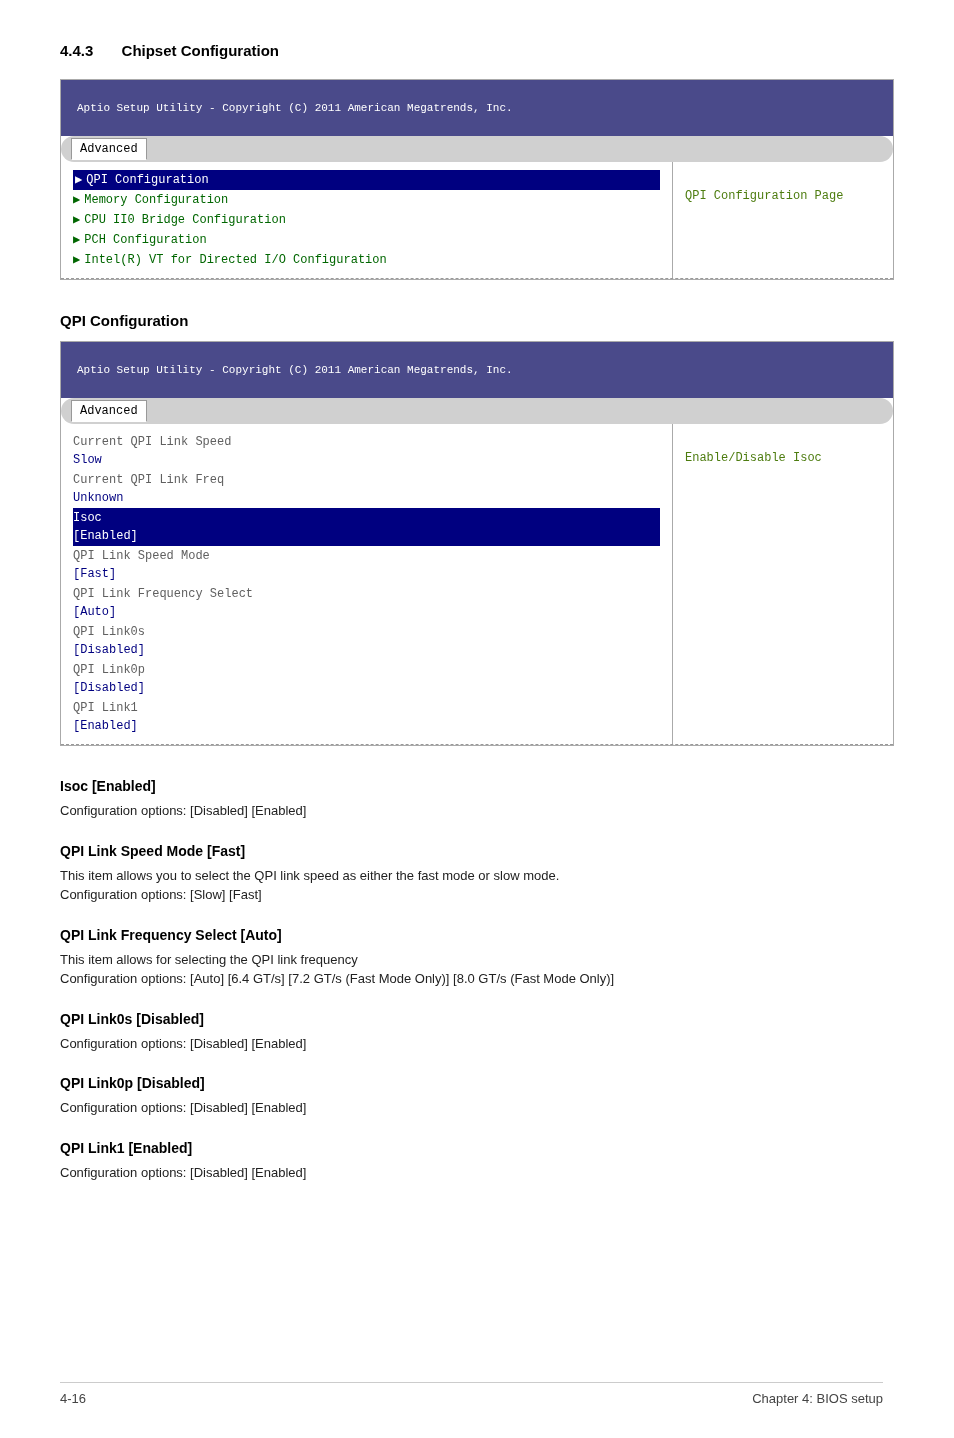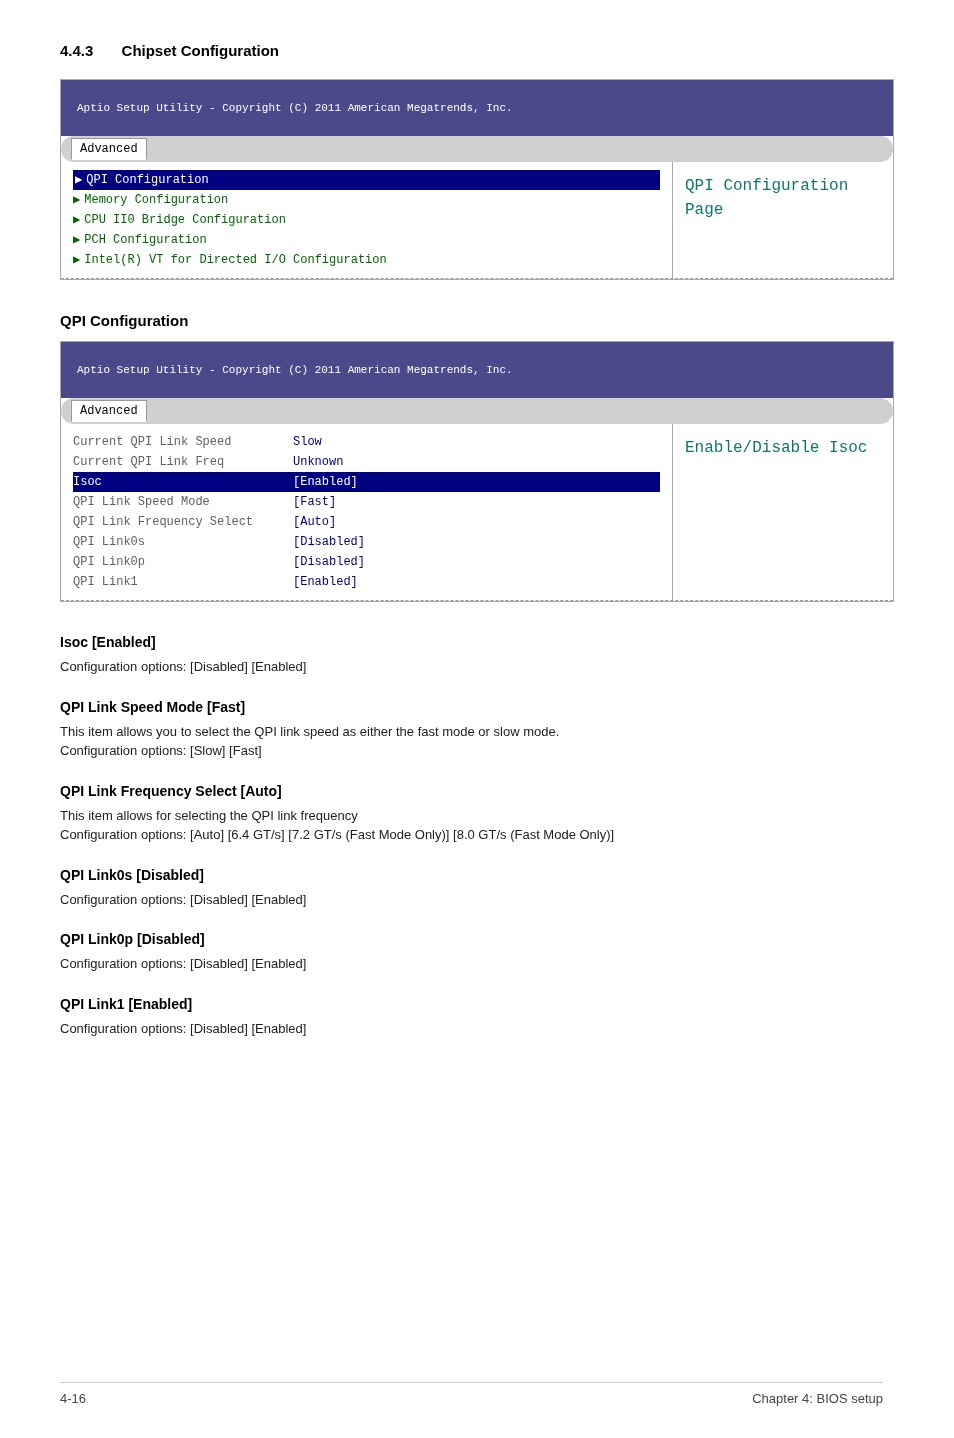--- a/index.html
+++ b/index.html
@@ -72,24 +72,24 @@
     .bios-left {
       flex: 1;
       padding: 8px 12px;
       border-right: 1px solid #aaa;
       font-family: 'Courier New', Courier, monospace;
       font-size: 12px;
     }
 
     .bios-right {
       width: 220px;
-      padding: 12px 12px;
-      font-family: 'Courier New', Courier, monospace;
-      font-size: 16px;
-      color: #0f766e;
+      padding: 25px 12px;
+      font-family: 'Courier New', Courier, monospace;
+      font-size: 12px;
+      color: #4d7c0f;
     }
 
     .bios-menu-item {
       display: flex;
       align-items: flex-start;
       padding: 1px 0;
       color: #006600;
       font-family: 'Courier New', Courier, monospace;
       font-size: 12px;
     }
@@ -116,20 +116,21 @@
       border-right: 1px solid #aaa;
       font-family: 'Courier New', Courier, monospace;
       font-size: 12px;
     }
 
     .bios-row {
       display: flex;
       padding: 1px 0;
       font-family: 'Courier New', Courier, monospace;
       font-size: 12px;
+      flex-direction: column;
     }
 
     .bios-row .label {
       width: 220px;
       color: #606060;
     }
 
     .bios-row .value {
       color: #000080;
       flex: 1;

